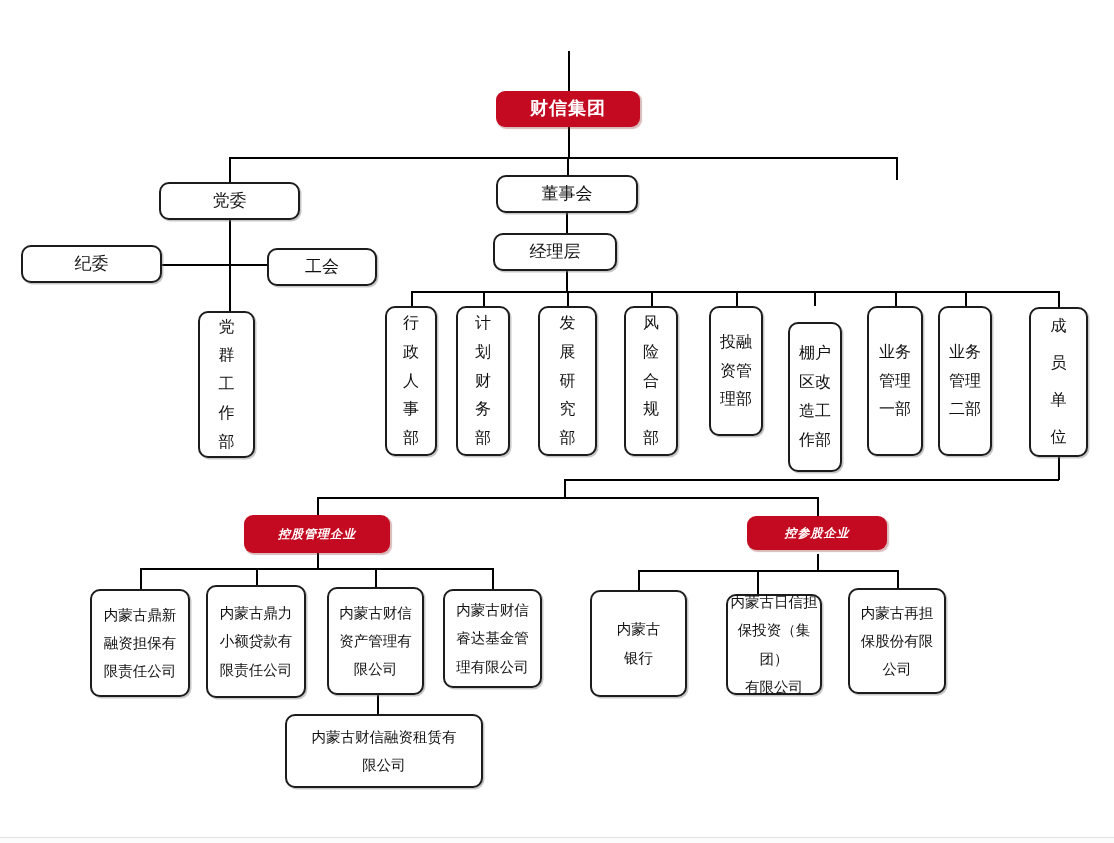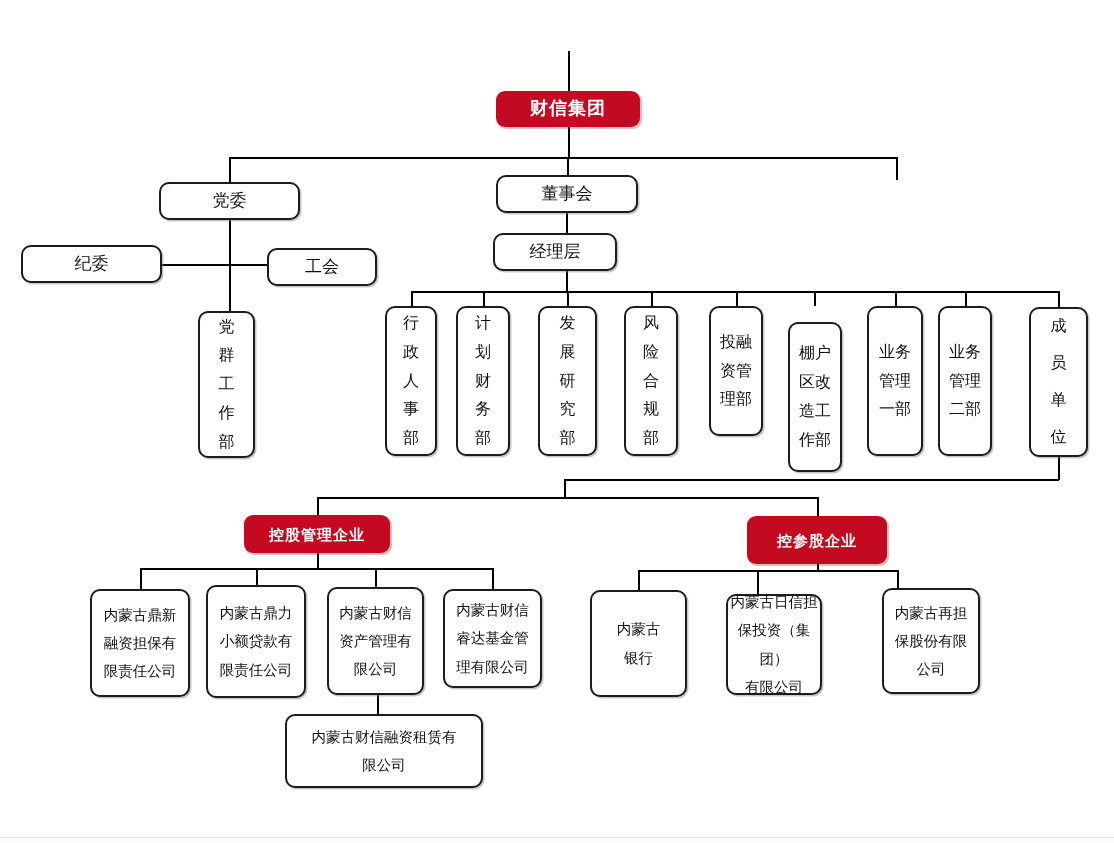--- a/index.html
+++ b/index.html
@@ -28,21 +28,21 @@
   .node.red{
     background:#C40A21;
     border:none;
     color:#ffffff;
     font-weight:bold;
     border-radius:9px;
     box-shadow:1.5px 1.5px 1px rgba(150,60,60,.35);
   }
   .node.root-size{font-size:20px;letter-spacing:1px;}
   .node.group-size{font-size:18px;letter-spacing:1px;}
-  .node.hdr-size{font-size:15px;letter-spacing:1px;}
+  .node.hdr-size{font-size:12px;letter-spacing:1px;font-style:italic;}
   .node.v{font-size:16px;line-height:1.8;}
   .node.v.wide-space{line-height:2.3;}
   .node.co{font-size:14.5px;line-height:1.95;}
   .hline,.vline{position:absolute;background:#000;}
   .hline{height:1.5px;}
   .vline{width:1.5px;}
   .footer-rule{position:absolute;left:0;width:1114px;top:837px;height:1px;background:#e2e2e2;}
   .footer-area{position:absolute;left:0;width:1114px;top:838px;height:5px;background:#fcfcfc;}
 </style>
 </head>
@@ -134,21 +134,21 @@
 一部</div>
   <div class="node v" style="left:938px;top:306px;width:54px;height:150px">业务
 管理
 二部</div>
   <div class="node v wide-space" style="left:1029px;top:307px;width:59px;height:150px">成
 员
 单
 位</div>
 
   <div class="node red hdr-size" style="left:244px;top:515px;width:146px;height:38px">控股管理企业</div>
-  <div class="node red hdr-size" style="left:747px;top:516px;width:140px;height:48px">控参股企业</div>
+  <div class="node red hdr-size" style="left:747px;top:516px;width:140px;height:34px">控参股企业</div>
 
   <div class="node co" style="left:90px;top:589px;width:100px;height:108px">内蒙古鼎新
 融资担保有
 限责任公司</div>
   <div class="node co" style="left:206px;top:585px;width:100px;height:113px">内蒙古鼎力
 小额贷款有
 限责任公司</div>
   <div class="node co" style="left:327px;top:587px;width:97px;height:108px">内蒙古财信
 资产管理有
 限公司</div>
@@ -156,19 +156,19 @@
 睿达基金管
 理有限公司</div>
   <div class="node co" style="left:285px;top:714px;width:198px;height:74px">内蒙古财信融资租赁有
 限公司</div>
 
   <div class="node co" style="left:590px;top:590px;width:97px;height:107px">内蒙古
 银行</div>
   <div class="node co" style="left:726px;top:594px;width:96px;height:101px">内蒙古日信担
 保投资（集团）
 有限公司</div>
-  <div class="node co" style="left:882px;top:588px;width:98px;height:106px">内蒙古再担
+  <div class="node co" style="left:848px;top:588px;width:98px;height:106px">内蒙古再担
 保股份有限
 公司</div>
 
   <div class="footer-rule"></div>
   <div class="footer-area"></div>
 </div>
 
 </body></html>

